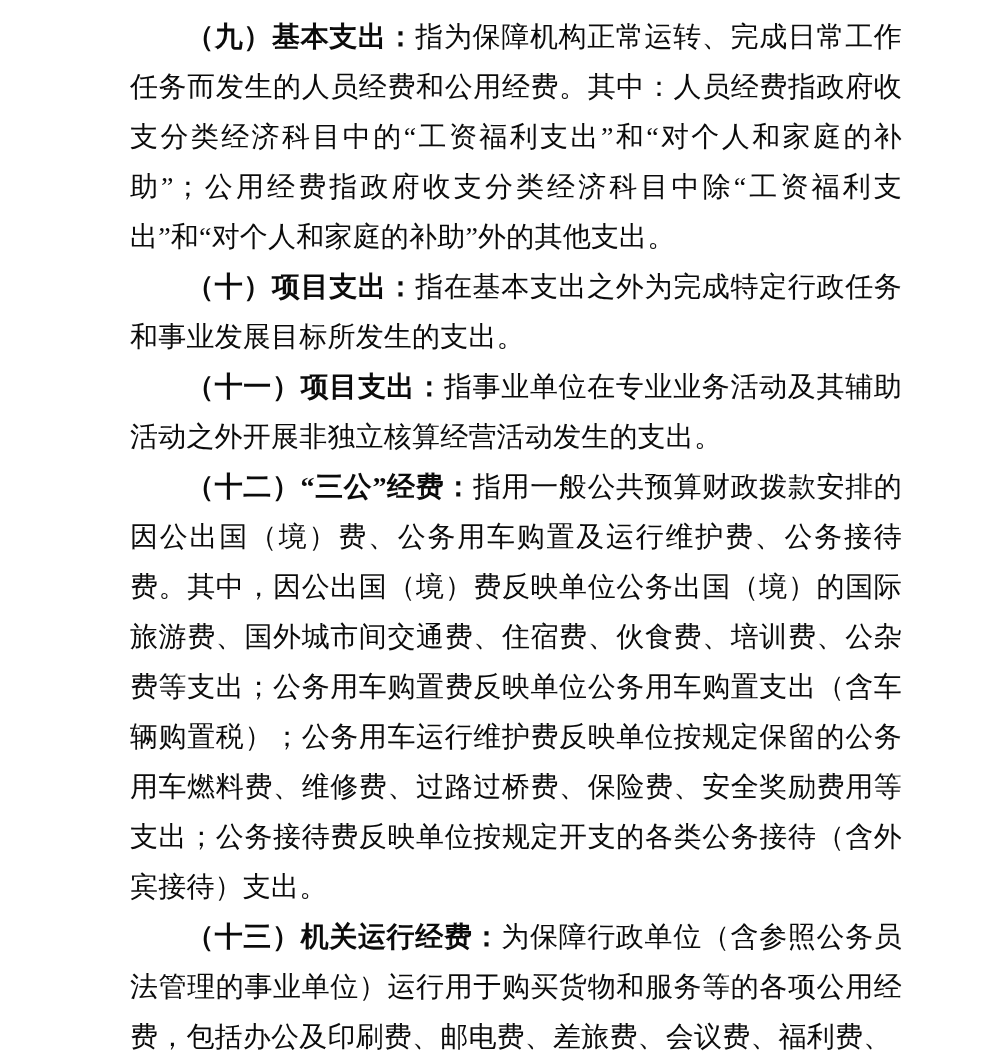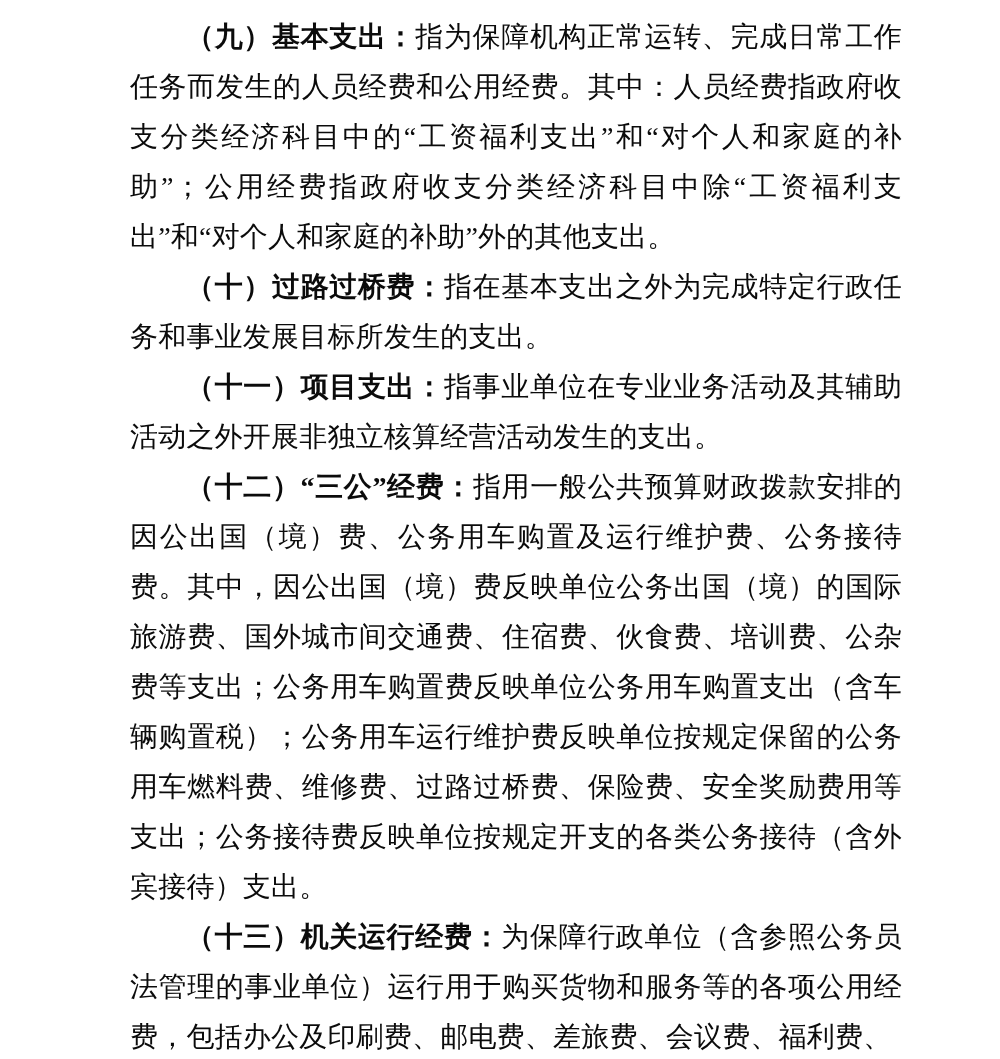--- a/index.html
+++ b/index.html
@@ -37,18 +37,18 @@
   .text-block p strong {
     font-weight: 700;
   }
 </style>
 </head>
 <body>
 
 <div class="page">
   <div class="text-block">
     <p><strong>（九）基本支出：</strong><span>指为保障机构正常运转、完成日常工作任务而发生的人员经费和公用经费。其中：人员经费指政府收支分类经济科目中的“工资福利支出”和“对个人和家庭的补助”；公用经费指政府收支分类经济科目中除“工资福利支出”和“对个人和家庭的补助”外的其他支出。</span></p>
-    <p><strong>（十）过路过桥费：</strong><span>指在基本支出之外为完成特定行政任务和事业发展目标所发生的支出。</span></p>
+    <p><strong>（十）项目支出：</strong><span>指在基本支出之外为完成特定行政任务和事业发展目标所发生的支出。</span></p>
     <p><strong>（十一）项目支出：</strong><span>指事业单位在专业业务活动及其辅助活动之外开展非独立核算经营活动发生的支出。</span></p>
     <p><strong>（十二）“三公”经费：</strong><span>指用一般公共预算财政拨款安排的因公出国（境）费、公务用车购置及运行维护费、公务接待费。其中，因公出国（境）费反映单位公务出国（境）的国际旅游费、国外城市间交通费、住宿费、伙食费、培训费、公杂费等支出；公务用车购置费反映单位公务用车购置支出（含车辆购置税）；公务用车运行维护费反映单位按规定保留的公务用车燃料费、维修费、过路过桥费、保险费、安全奖励费用等支出；公务接待费反映单位按规定开支的各类公务接待（含外宾接待）支出。</span></p>
     <p><strong>（十三）机关运行经费：</strong><span>为保障行政单位（含参照公务员法管理的事业单位）运行用于购买货物和服务等的各项公用经费，包括办公及印刷费、邮电费、差旅费、会议费、福利费、</span></p>
   </div>
 </div>
 
 </body></html>

